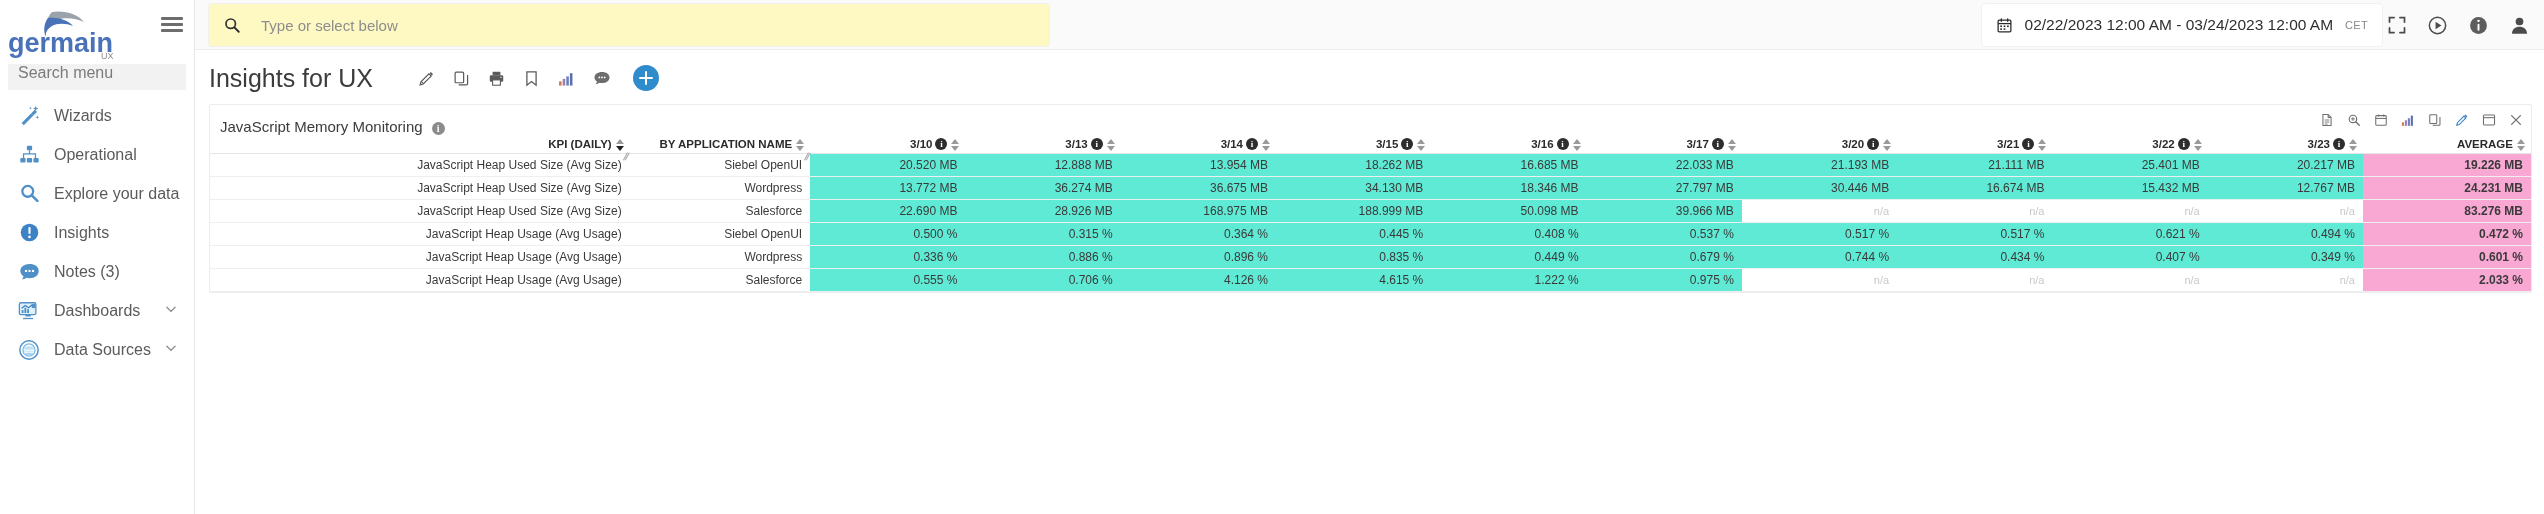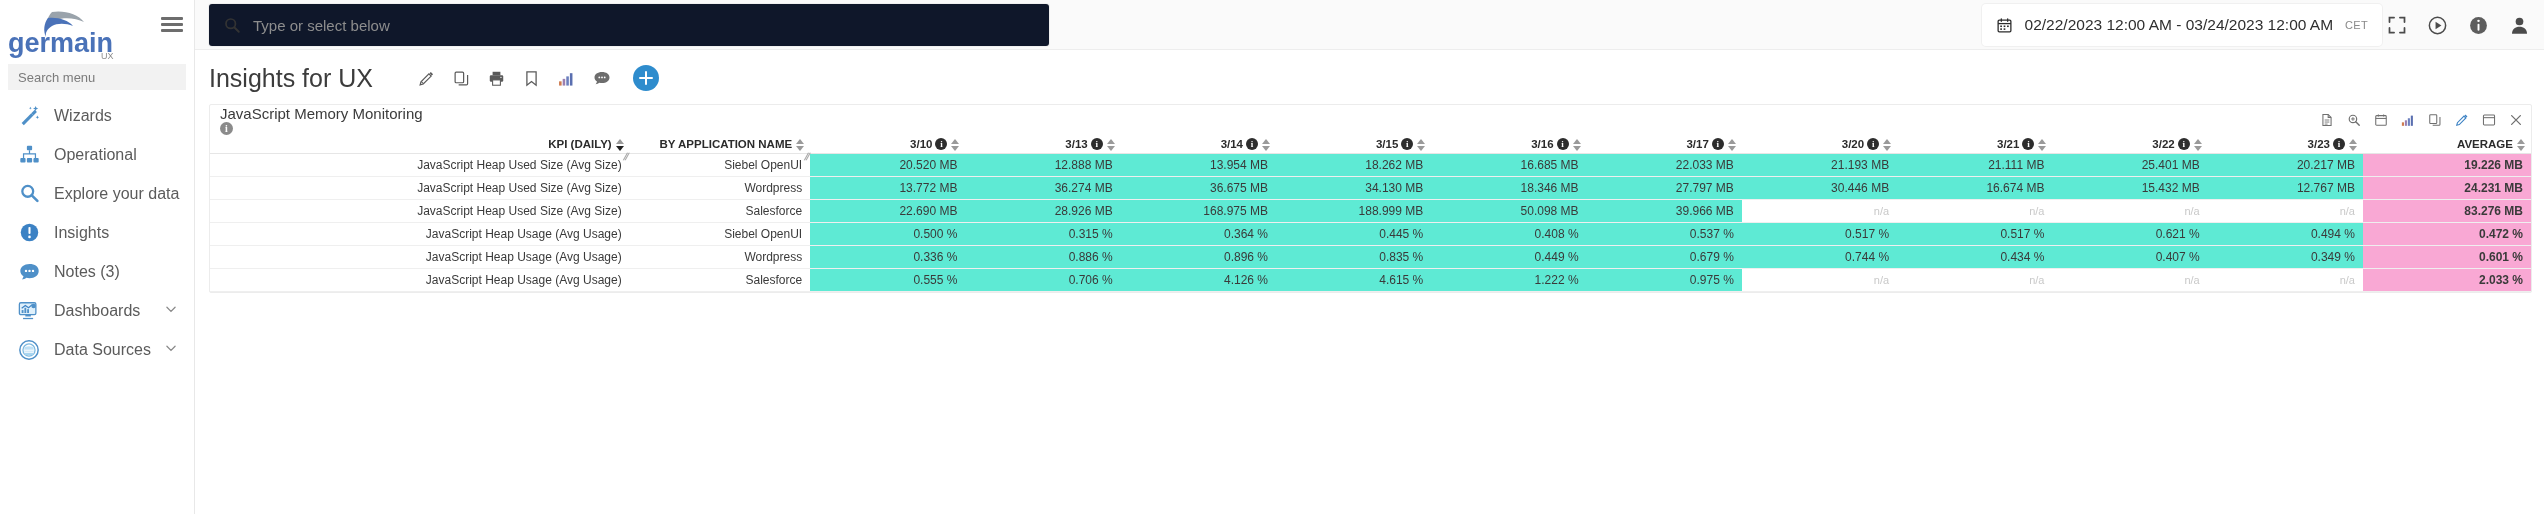--- a/index.html
+++ b/index.html
@@ -23,23 +23,23 @@
     height: 62px;
     display: flex; align-items: center; 
     padding-top: 6px;
   }
   .logo { position: relative; width: 130px; height: 52px; }
   .logo svg { display: block; }
   .search-menu {
     margin: 2px 8px 0 8px;
     height: 26px;
     background: #f2f2f2;
-    display: flex; align-items: center;
+    display: flex; 
     padding-left: 10px;
-    font-size: 13px;
+    font-size: 16px;
     color: #7b7b7b;
   }
   .nav { padding-top: 6px; }
   .nav-item {
     display: flex; align-items: center;
     height: 39px;
     padding-left: 16px;
     font-size: 16px;
     color: #5b5b5b;
     cursor: pointer;
@@ -74,25 +74,26 @@
     cursor: pointer;
     margin-left: -46px;
   }
   .hamburger span {
     display: block; width: 22px; height: 2.6px; background: #6d6d6d;
     margin: 3.2px 0; border-radius: 1px;
   }
   .searchbox {
     position: absolute; left: 14px; top: 4px;
     width: 840px; height: 42px;
-    background: #0f172a;
+    background: #fef9c3;
     border-radius: 3px;
     display: flex; align-items: center;
     padding-left: 14px;
     box-shadow: 0 0 0 1px #f0f0f0;
+    gap: 8px;
   }
   .search-ico { margin-right: 12px; display: flex; align-items: center; }
   .search-ph { font-size: 15px; color: #8d8d8d; }
 
   .daterange {
     position: absolute; right: 162px; top: 4px;
     height: 42px;
     display: flex; align-items: center;
     background: #ffffff;
     border-radius: 4px;
@@ -142,24 +143,23 @@
   
   .panel {
     margin: 4px 12px 0 14px;
     background: #ffffff;
     border: 1px solid #ececec;
     border-radius: 2px;
     position: relative;
   }
   .panel-head {
     height: 30px;
-    display: flex; align-items: flex-start;
+    display: flex; align-items: flex-end;
     padding-left: 10px;
     position: relative;
-    flex-direction: column;
   }
   .panel-title { font-size: 15px; color: #3b3b3b; margin-right: 9px; }
   .info-dot {
     width: 13px; height: 13px; border-radius: 50%;
     background: #8b8b8b; color: #fff;
     font-size: 10px; font-weight: bold;
     display: flex; align-items: center; justify-content: center;
     font-family: "Liberation Serif", serif;
   }
   .panel-tools {

